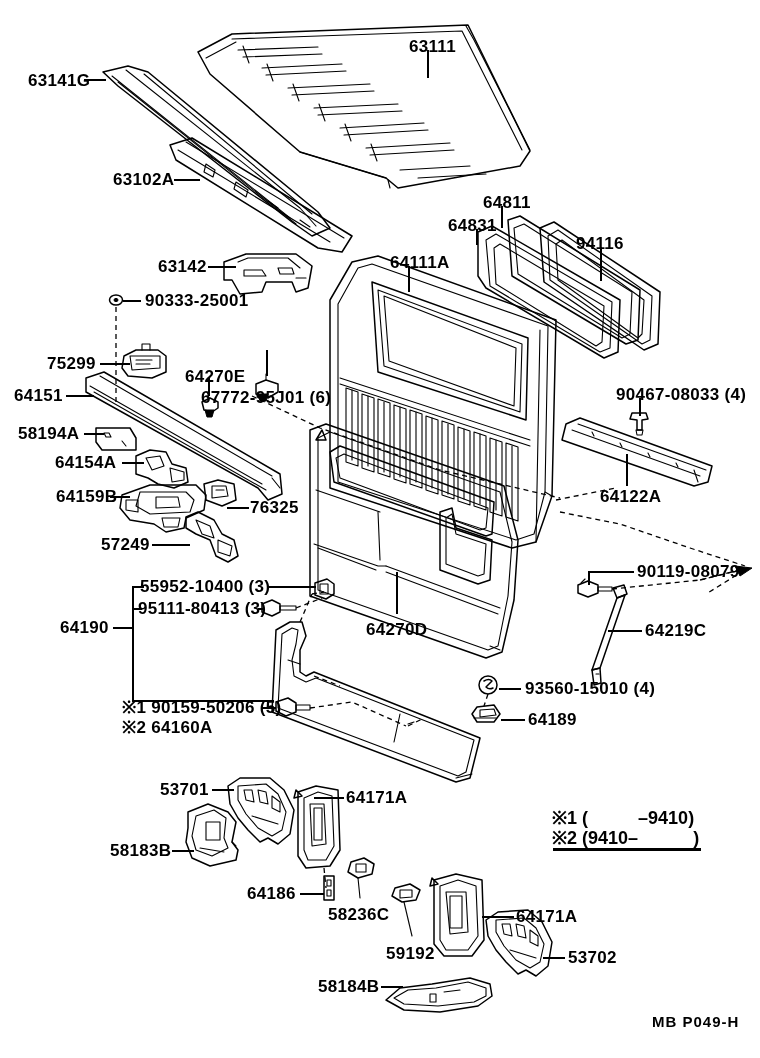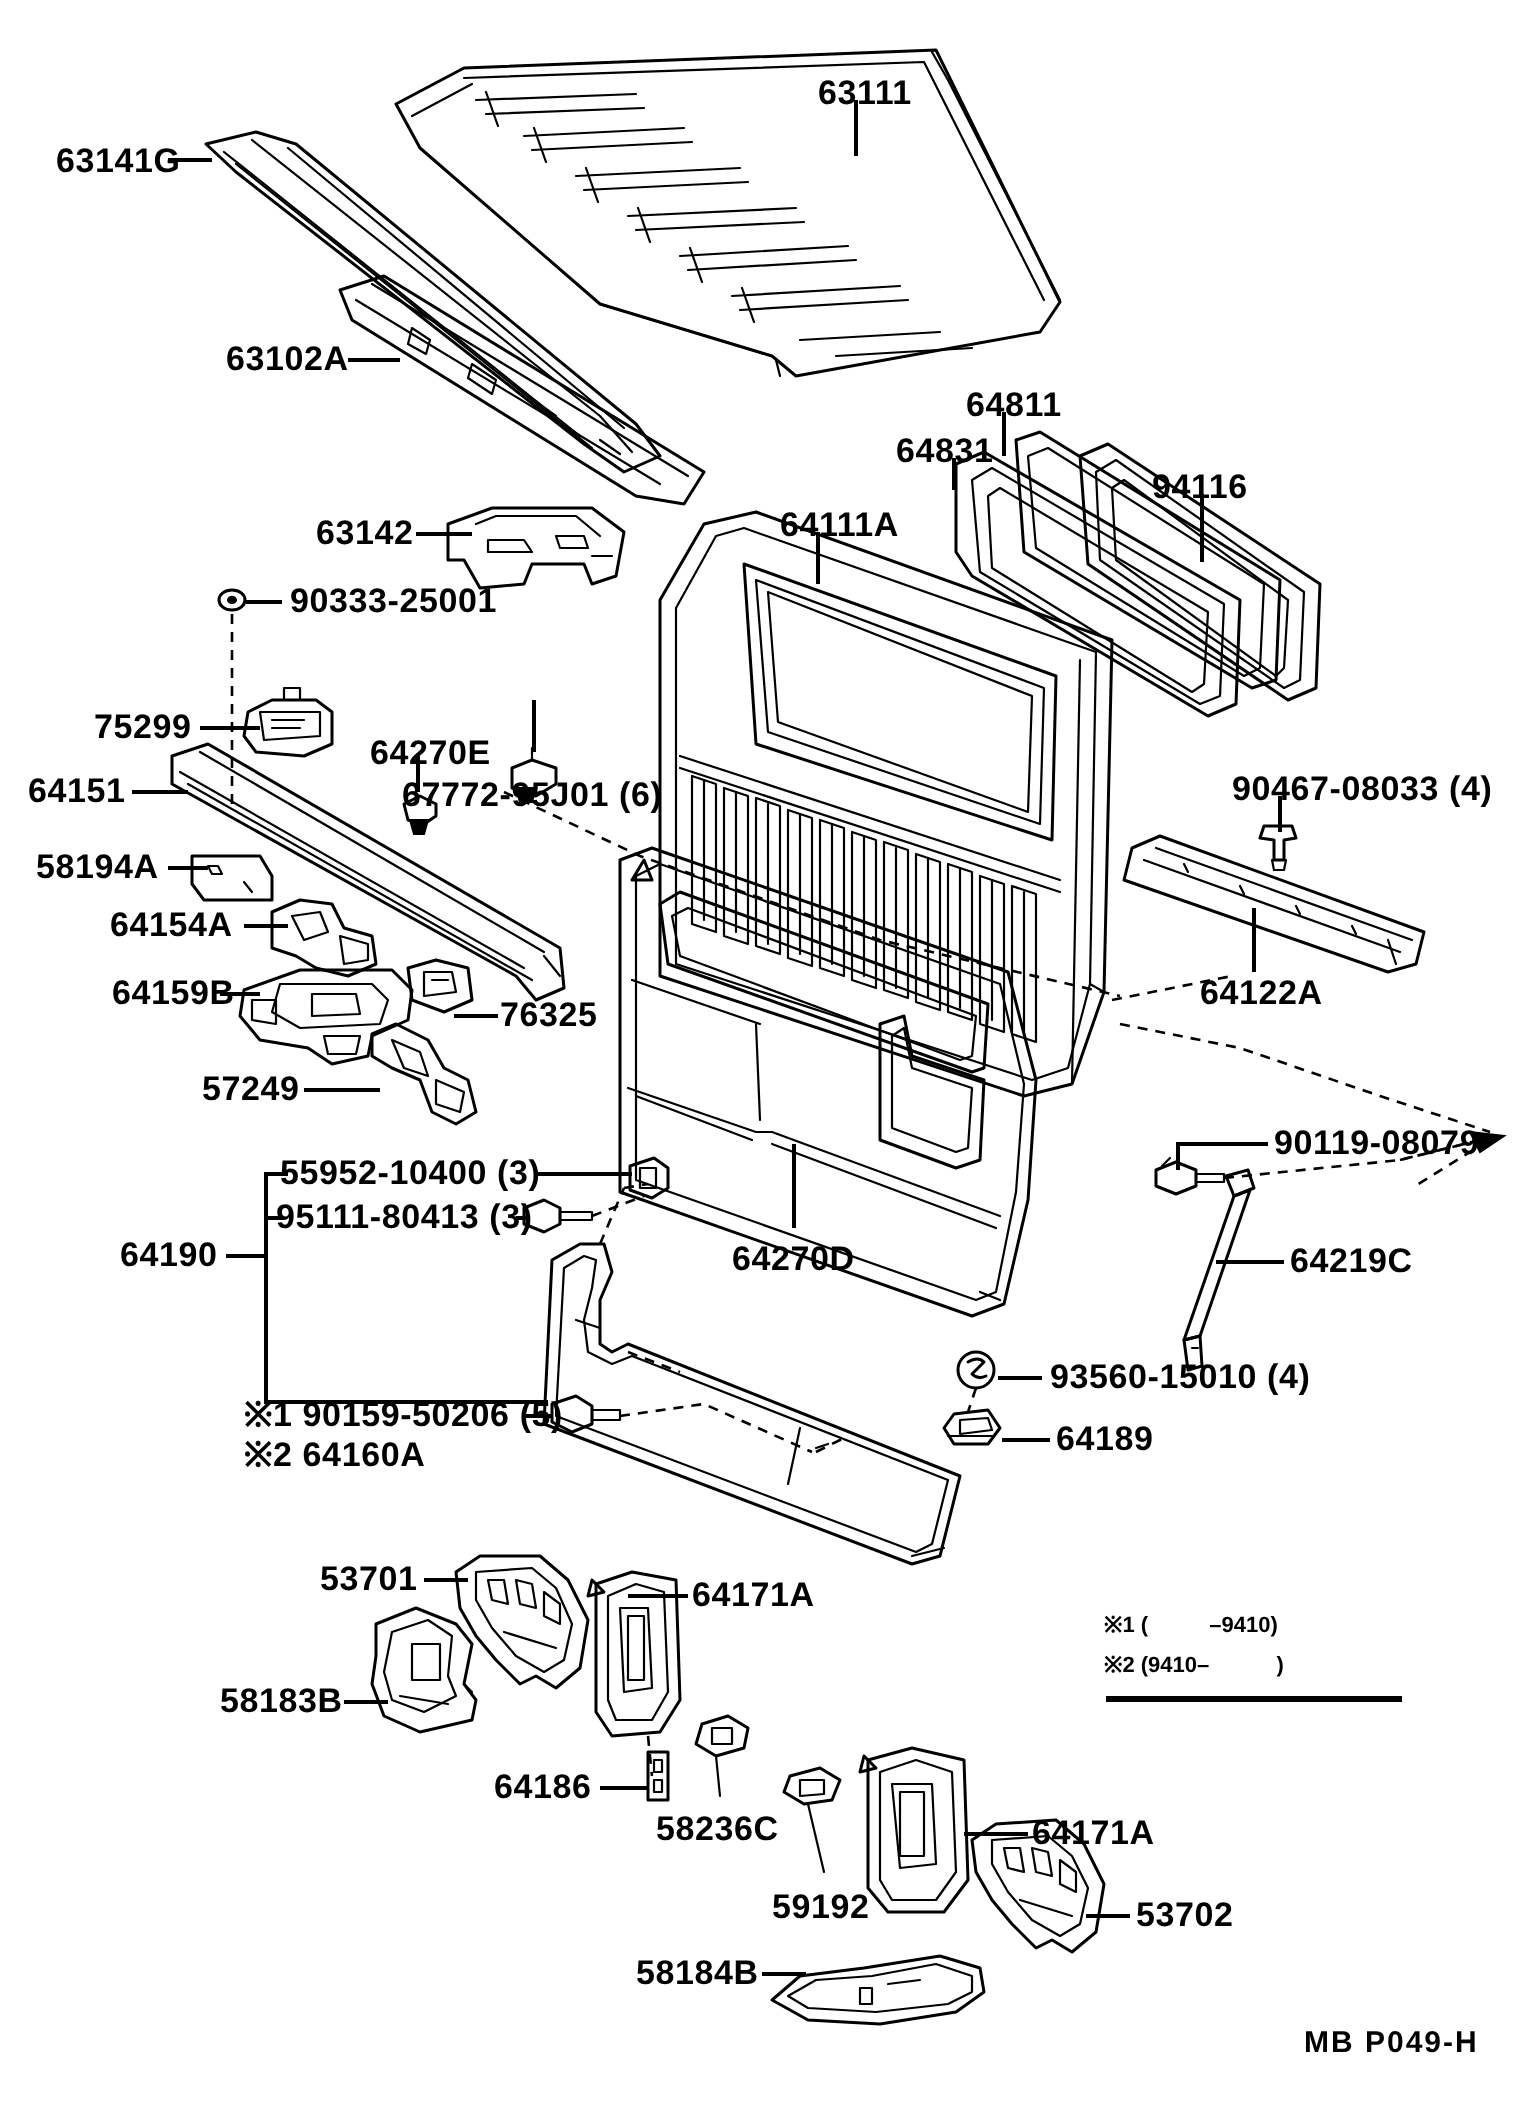--- a/index.html
+++ b/index.html
@@ -19,21 +19,21 @@
     font-size:17px;
     letter-spacing:0.3px;
     white-space:nowrap;
     line-height:1;
     color:#000;
   }
   .note{
     position:absolute;
     font-family:"Liberation Sans", sans-serif;
     font-weight:bold;
-    font-size:11px;
+    font-size:18px;
     white-space:pre;
     line-height:1.25;
   }
   .footer{
     position:absolute;
     font-family:"Liberation Sans", sans-serif;
     font-weight:bold;
     font-size:15px;
     letter-spacing:1px;
   }

